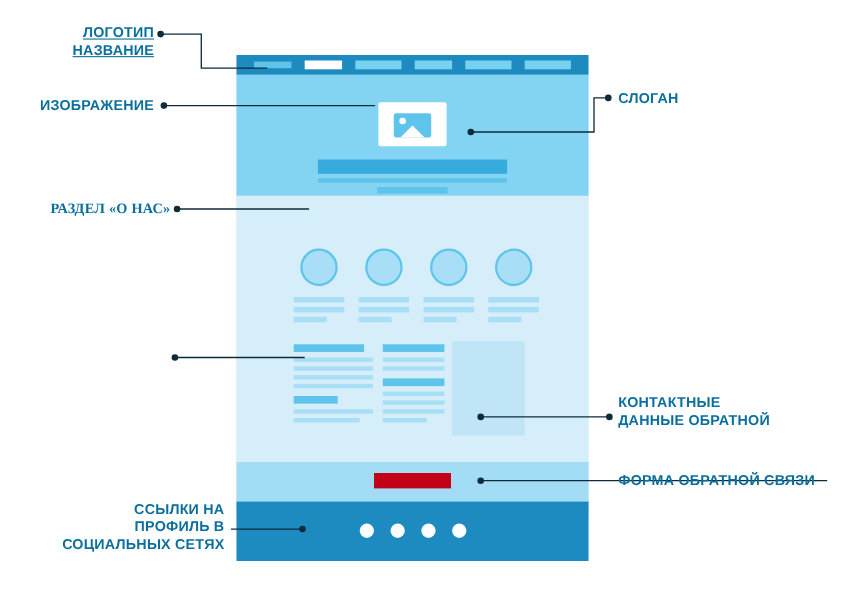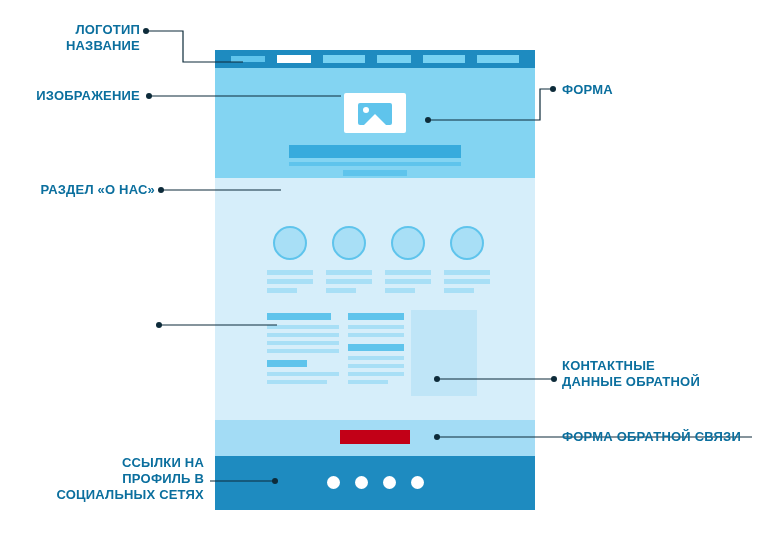--- a/index.html
+++ b/index.html
@@ -271,28 +271,28 @@
     <circle cx="554" cy="379" r="3" fill="#0d2b3a"></circle>
     <circle cx="437" cy="379" r="3" fill="#0d2b3a"></circle>
 
     <line x1="752" y1="437" x2="437" y2="437" stroke="#0d2b3a" stroke-width="1.2"></line>
     <circle cx="437" cy="437" r="3" fill="#0d2b3a"></circle>
 
     <line x1="210" y1="481" x2="275" y2="481" stroke="#0d2b3a" stroke-width="1.2"></line>
     <circle cx="275" cy="481" r="3" fill="#0d2b3a"></circle>
   </svg>
 
-  <div class="label right-align" style="left:10px; top:22px; width:130px;">ЛОГОТИП
+  <div class="label right-align" style="left:10px; top:22px; width:130px;text-decoration:underline;">ЛОГОТИП
 НАЗВАНИЕ</div>
 
   <div class="label right-align" style="left:10px; top:88px; width:130px;">ИЗОБРАЖЕНИЕ</div>
 
-  <div class="label left-align" style="left:562px; top:82px; width:200px;">ФОРМА</div>
-
-  <div class="label right-align" style="left:0px; top:182px; width:155px;">РАЗДЕЛ «О НАС»</div>
+  <div class="label left-align" style="left:562px; top:82px; width:200px;">СЛОГАН</div>
+
+  <div class="label right-align" style="left:0px; top:182px; width:155px;font-family:Liberation Serif, serif;">РАЗДЕЛ «О НАС»</div>
 
 
   <div class="label left-align" style="left:562px; top:358px; width:215px;">КОНТАКТНЫЕ
 ДАННЫЕ ОБРАТНОЙ</div>
 
   <div class="label right-align" style="left:0px; top:455px; width:204px;">ССЫЛКИ НА
 ПРОФИЛЬ В
 СОЦИАЛЬНЫХ СЕТЯХ</div>
 
   <div class="label left-align" style="left:562px; top:429px; width:215px;">ФОРМА ОБРАТНОЙ СВЯЗИ</div>

